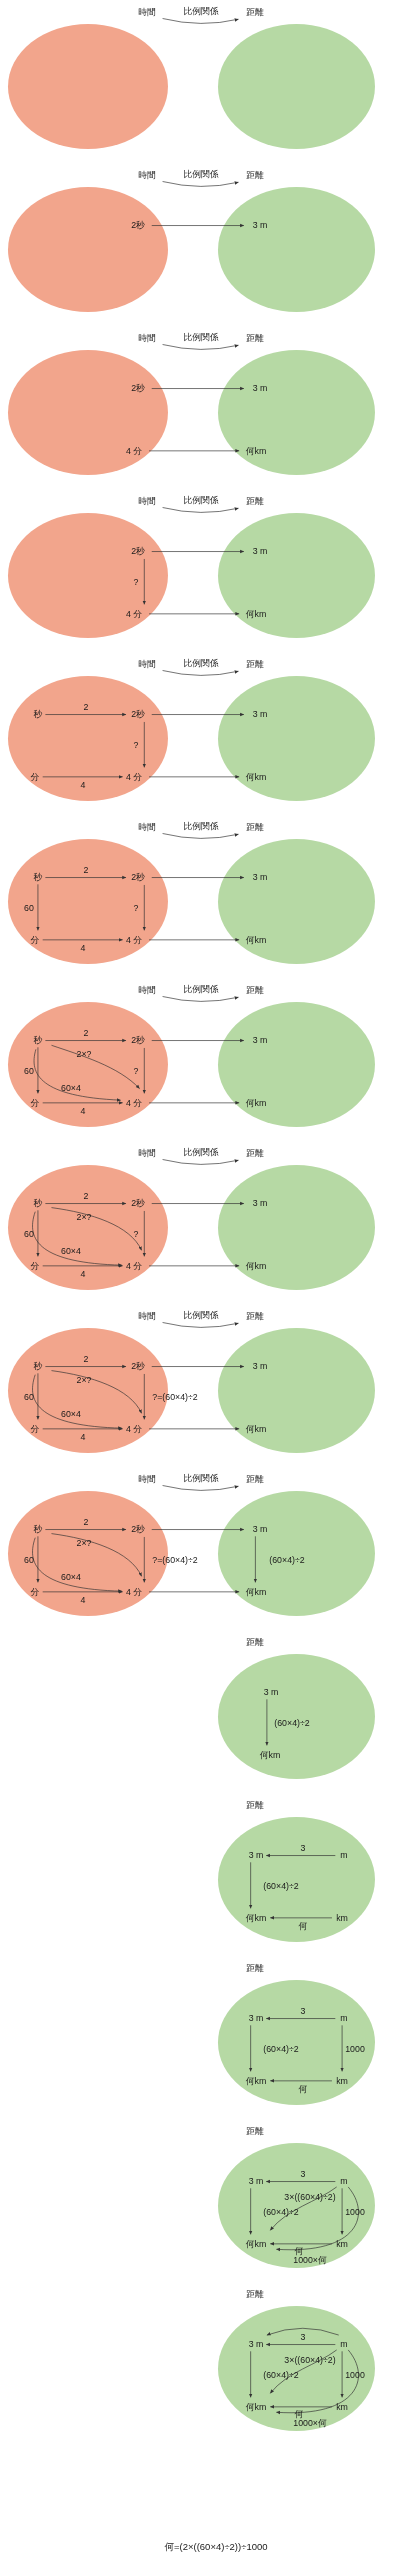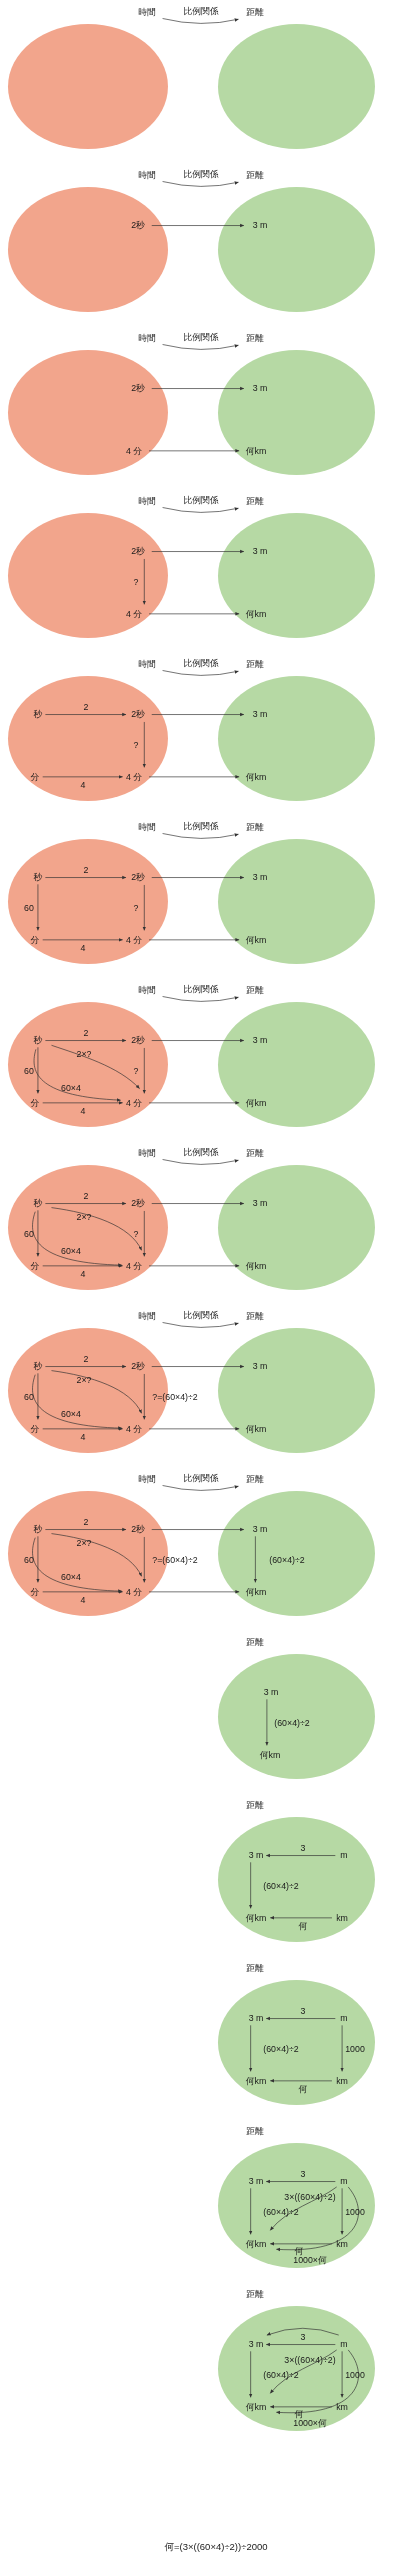--- a/index.html
+++ b/index.html
@@ -356,15 +356,15 @@
   <span class="lbl" style="left:310px;top:78px">3×((60×4)÷2)</span>
   <span class="lbl" style="left:281px;top:93px">(60×4)÷2</span>
   <span class="lbl" style="left:355px;top:93px">1000</span>
   <span class="lbl" style="left:256px;top:125px">何km</span>
   <span class="lbl" style="left:299px;top:132px">何</span>
   <span class="lbl" style="left:342px;top:125px">km</span>
   <span class="lbl" style="left:310px;top:141px">1000×何</span>
 </section>
 
 <section class="formula-row">
-  <span class="formula">何=(3×((60×4)÷2))÷2000</span>
+  <span class="formula">何=(2×((60×4)÷2))÷1000</span>
 </section>
 
 
 </body></html>

